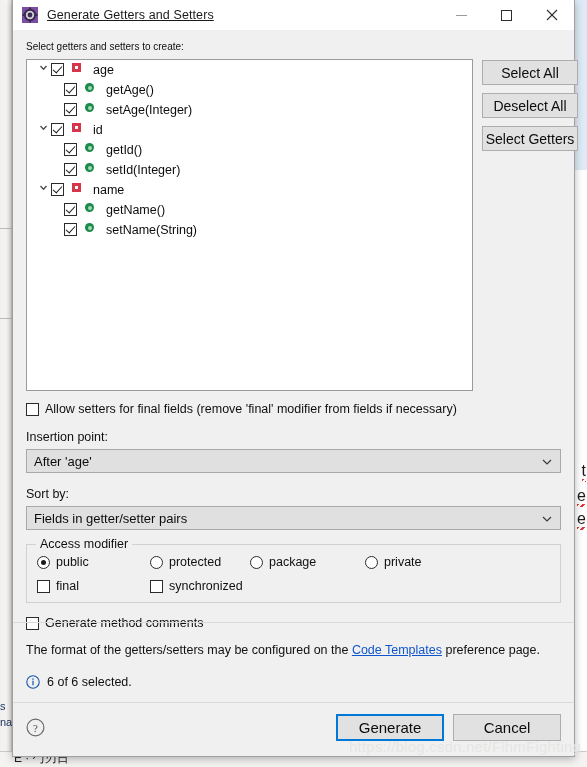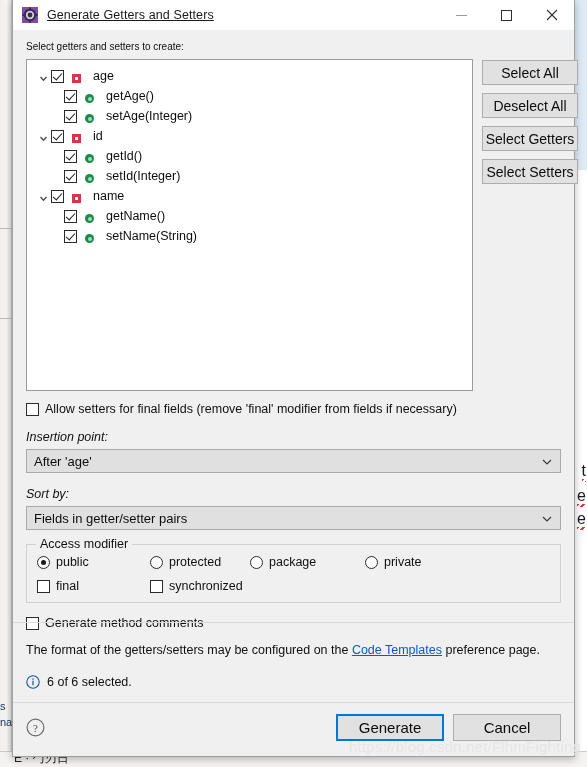--- a/index.html
+++ b/index.html
@@ -102,21 +102,21 @@
   
   .tree {
     width: 447px; height: 332px;
     background: #ffffff;
     border: 1px solid #9b9b9b;
     overflow: hidden;
     padding-top: 3px;
     flex: 0 0 auto;
   }
   .node {
-    height: 20px; display: flex; align-items: flex-end;
+    height: 20px; display: flex; align-items: flex-start;
     font-size: 12.5px; color: #0c0c0c; position: relative;
   }
   .node.child { padding-left: 37px; }
   .node.root  { padding-left: 8px; }
   .node-hl {
     position: absolute; left: 62px; right: 0; top: 0; bottom: 0;
     background: #cde8fb; z-index: 0;
   }
   .node > * { position: relative; z-index: 1; }
   .chev {
@@ -159,21 +159,21 @@
     font-family: "Liberation Sans", sans-serif;
   }
 
   .checkrow { display: flex; align-items: center; font-size: 12.5px; color: #101010; }
   .sq {
     width: 13px; height: 13px; border: 1px solid #2b2b2b; background: #fff;
     margin-right: 6px; flex: 0 0 auto;
   }
   .row-allow { margin-top: 11px; }
 
-  .section-lbl { margin-top: 14px; margin-bottom: 5px; font-size: 12.5px; color:#101010;font-style:italic; }
+  .section-lbl { margin-top: 14px; margin-bottom: 5px; font-size: 12.5px; color:#101010; }
 
   .combo {
     width: 100%; height: 24px;
     background: #e0e0e0; border: 1px solid #a9a9a9;
     display: flex; align-items: center;
     font-size: 13px; color: #0c0c0c;
     padding: 0 7px; position: relative;
   }
   .combo .arrow { position: absolute; right: 8px; top: 50%; transform: translateY(-50%); }
 
@@ -366,21 +366,20 @@
           <div class="icon-method"></div>
           <span>setName(String)</span>
         </div>
 
       </div>
 
       <div class="btncol">
         <div class="btn">Select All</div>
         <div class="btn">Deselect All</div>
         <div class="btn">Select Getters</div>
-        <div class="btn">Select Setters</div>
       </div>
     </div>
 
     <div class="checkrow row-allow">
       <div class="sq"></div>
       <span>Allow setters for final fields (remove 'final' modifier from fields if necessary)</span>
     </div>
 
     <div class="section-lbl">Insertion point:</div>
     <div class="combo">

